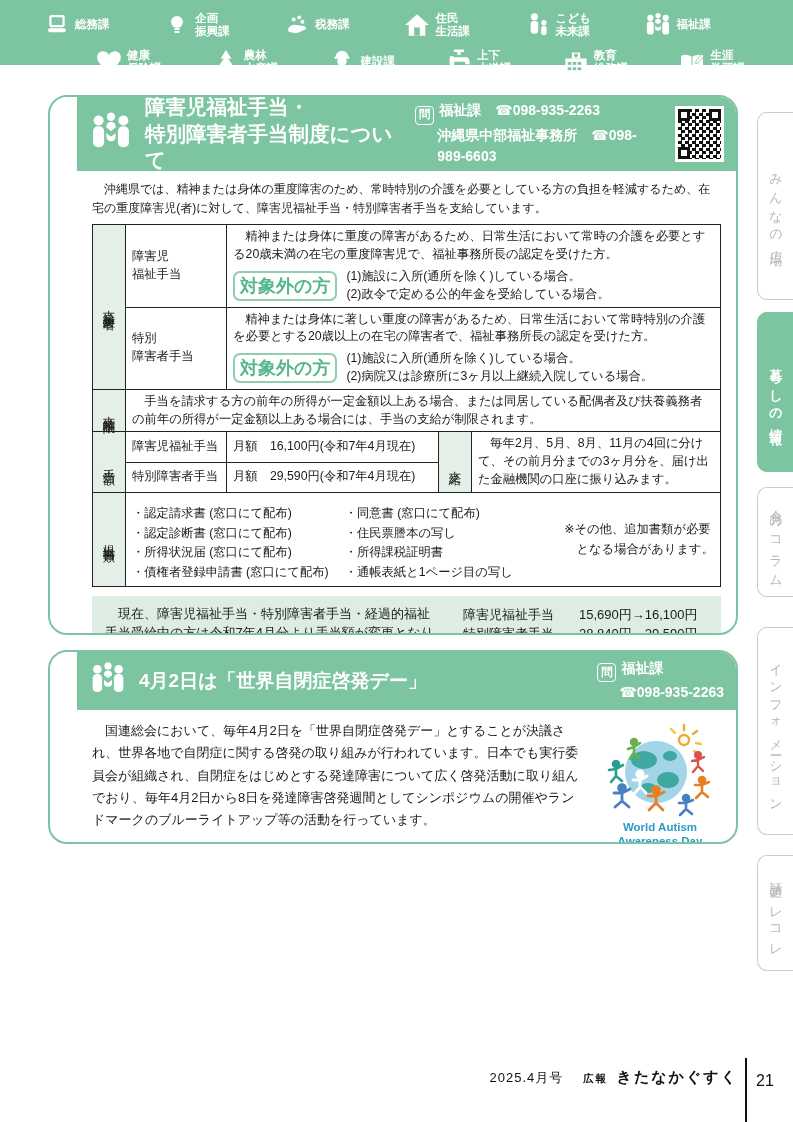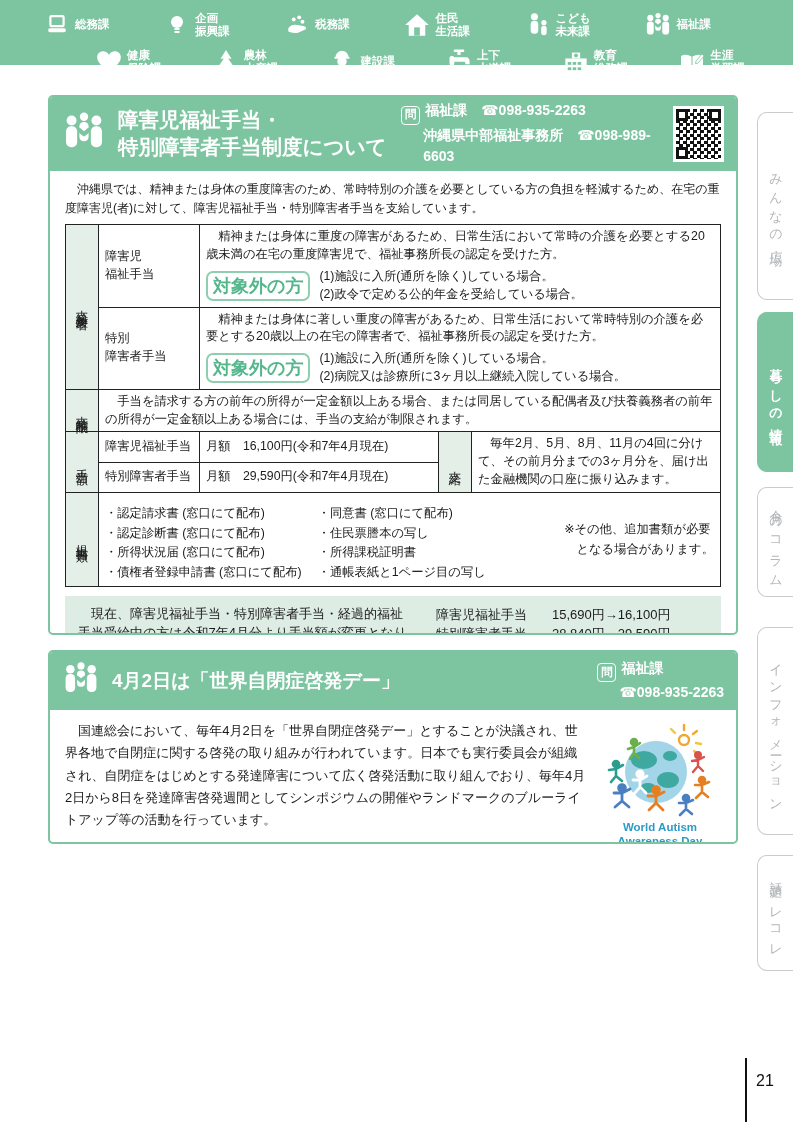--- a/index.html
+++ b/index.html
@@ -10,21 +10,21 @@
   .band{position:absolute;left:0;top:0;width:793px;height:65px;background:#7dc5a1;}
   .hrow{display:flex;justify-content:space-between;align-items:center;color:#fff;}
   .hrow1{padding:8px 82px 0 44px;height:34px;}
   .hrow2{padding:2px 48px 0 96px;height:36px;}
   .dept{display:flex;align-items:center;gap:5px;}
   .dicon{display:flex;align-items:center;justify-content:center;width:26px;height:26px;}
   .dicon svg{display:block;}
   .dlabel{font-size:11.5px;font-weight:bold;line-height:1.15;white-space:pre-line;}
 
   
-  .frame{position:absolute;left:48px;width:690px;border:2px solid #7dc5a1;border-radius:5px;background:#fff;overflow:hidden;box-sizing:border-box;}
+  .frame{position:absolute;left:48px;width:690px;border:2px solid #7dc5a1;border-radius:19px;background:#fff;overflow:hidden;box-sizing:border-box;padding-left:27px;}
   .frame1{top:95px;height:540px;}
   .frame2{top:650px;height:194px;}
   .banner{background:#7dc5a1;color:#fff;display:flex;align-items:center;gap:12px;padding:6px 12px;}
   .banner1{height:62px;}
   .banner2{height:46px;}
   .btitle{font-weight:bold;white-space:pre-line;}
   .banner1 .btitle{font-size:20.5px;line-height:1.3;width:300px;}
   .banner2 .btitle{font-size:19px;flex:1;}
   .bcontact{font-size:14px;font-weight:bold;line-height:1.55;}
   .bcontact .ind{padding-left:22px;}
@@ -432,16 +432,21 @@
   <div class="tab tab3">
       <span>今月のコラム</span>
     </div>
   <div class="tab tab4">
       <span>インフォメーション</span>
     </div>
   <div class="tab tab5">
       <span>話題アレコレ</span>
     </div>
 
+  <div class="footer">
+    <span class="issue">2025.4月号</span>
+    <span class="pubsmall">広報</span>
+    <span class="pub">きたなかぐすく</span>
+  </div>
   <div class="pageline"></div>
   <div class="pagenum">21</div>
 
 </div>
 
 </body></html>

